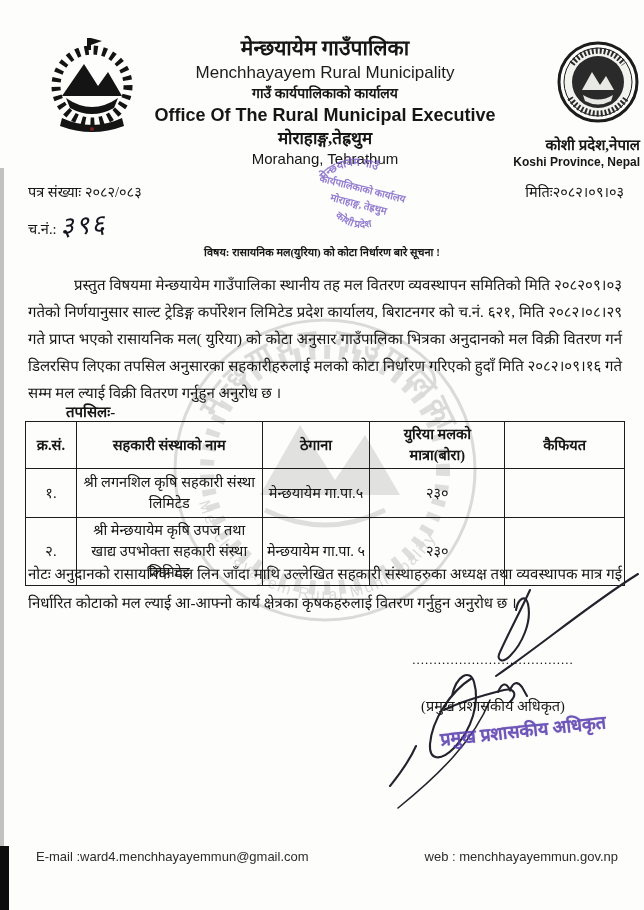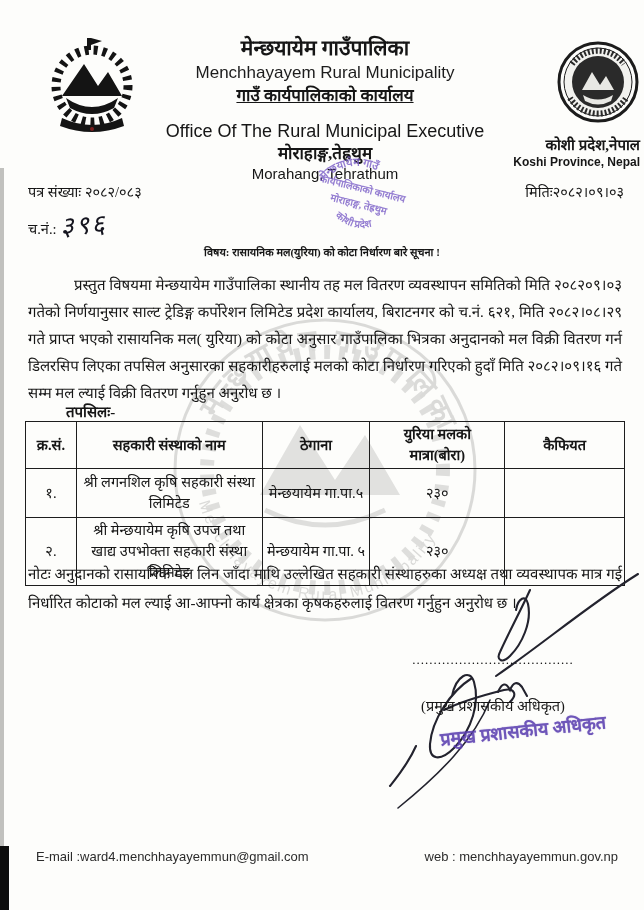--- a/index.html
+++ b/index.html
@@ -10,22 +10,22 @@
     color:#161616;
   }
   .abs{position:absolute;}
   .np{font-family:"Liberation Serif","DejaVu Serif",serif;}
   .en{font-family:"Liberation Sans","DejaVu Sans",sans-serif;}
 
   
   .hdr-center{left:120px;top:36px;width:410px;text-align:center;line-height:1.18;}
   .hdr-muni-np{font-size:21px;font-weight:bold;}
   .hdr-muni-en{font-size:17px;color:#1c1c1c;margin-top:2px;}
-  .hdr-office-np{font-size:17px;font-weight:bold;margin-top:3px;text-decoration:underline;}
-  .hdr-office-en{font-size:18px;font-weight:normal;margin-top:15px;}
+  .hdr-office-np{font-size:14px;font-weight:bold;margin-top:3px;}
+  .hdr-office-en{font-size:18px;font-weight:bold;margin-top:3px;}
   .hdr-place-np{font-size:17px;font-weight:bold;margin-top:2px;}
   .hdr-place-en{font-size:15px;margin-top:1px;}
   .hdr-right{left:468px;top:40px;width:172px;text-align:right;}
   .hdr-prov-np{font-size:15px;font-weight:bold;margin-top:6px;}
   .hdr-prov-en{font-size:12px;font-weight:bold;margin-top:1px;}
 
   
   .meta{font-size:14.5px;}
   .ref-hand{
     font-size:26px;font-style:italic;color:#15151f;

